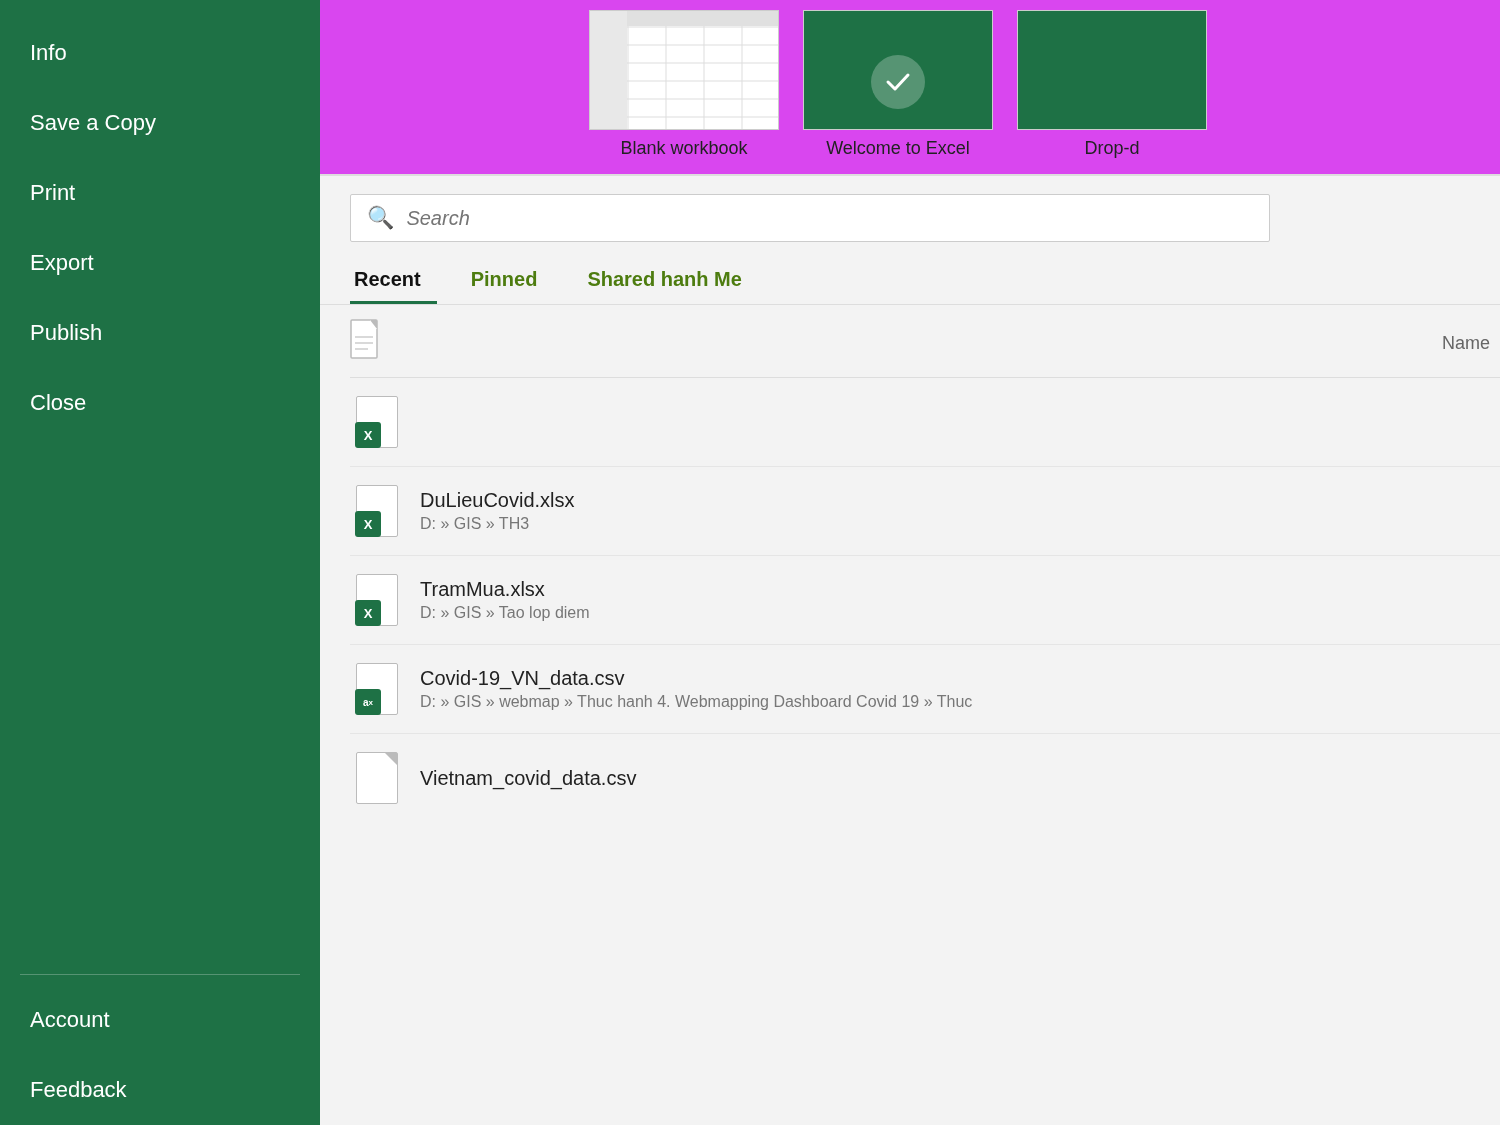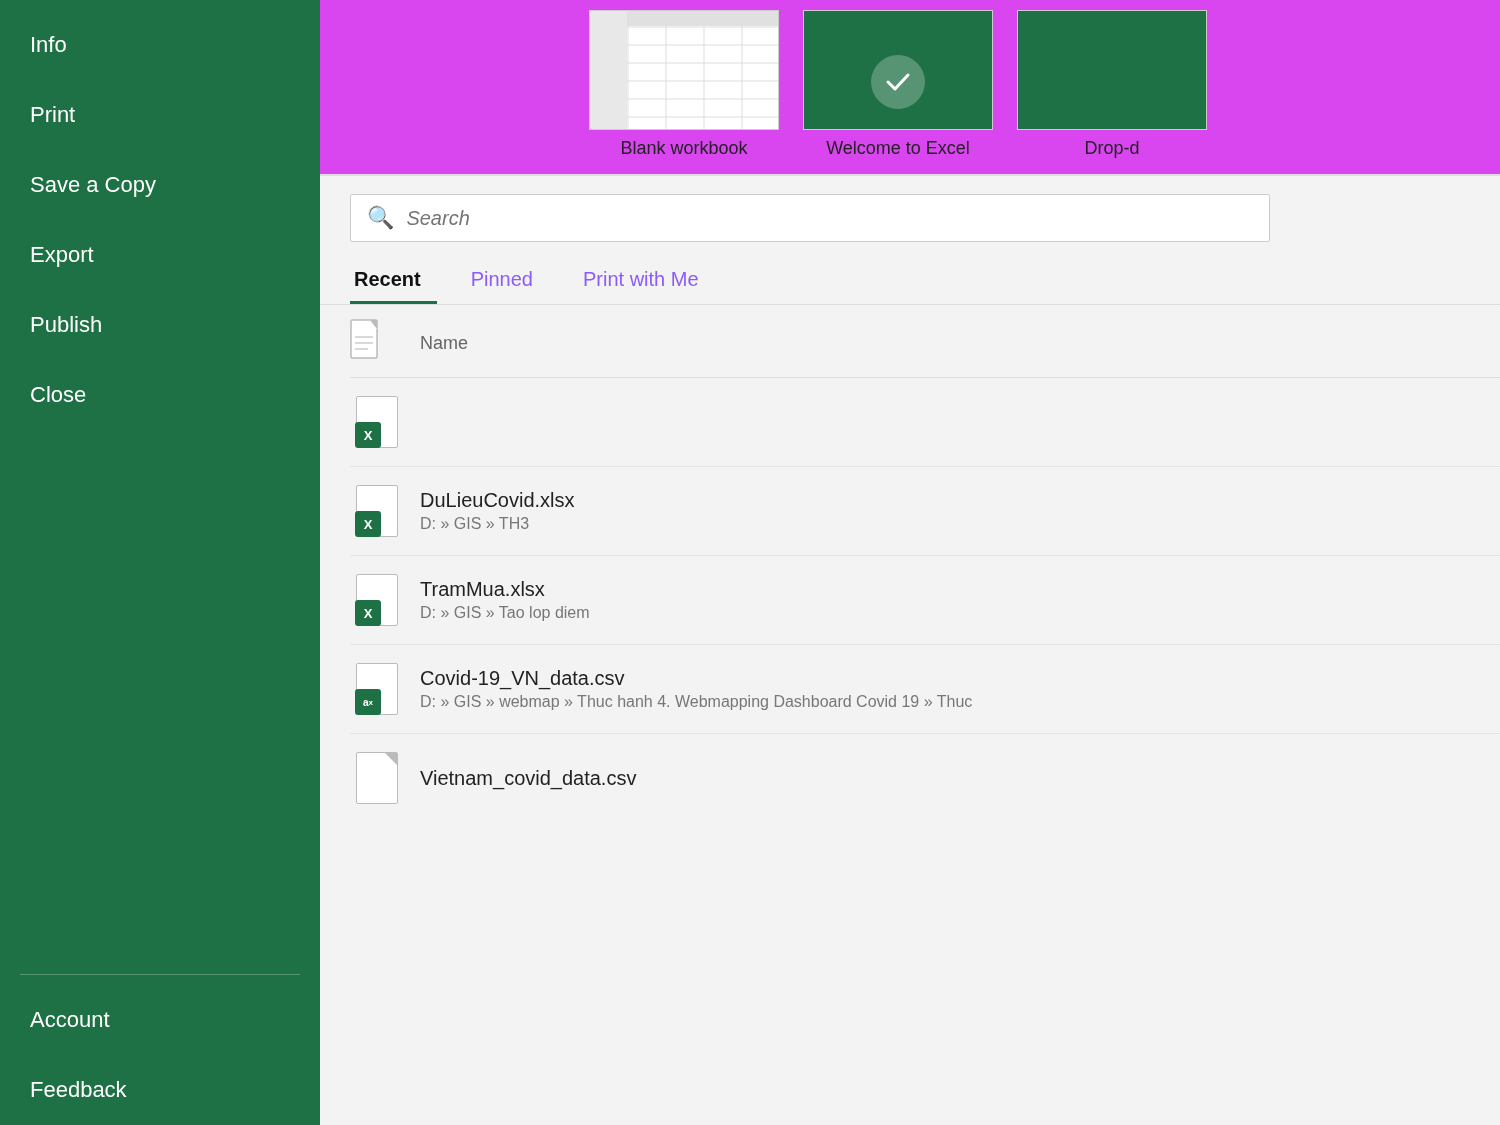--- a/index.html
+++ b/index.html
@@ -13,21 +13,21 @@
     }
 
     
     #sidebar {
       width: 320px;
       min-width: 320px;
       background: #1e7145;
       display: flex;
       flex-direction: column;
       height: 100%;
-      padding-top: 10px;
+      padding-top: 18px;
     }
 
     .sidebar-item {
       padding: 22px 30px;
       color: #fff;
       font-size: 22px;
       font-weight: 400;
       cursor: pointer;
       user-select: none;
       white-space: nowrap;
@@ -142,46 +142,47 @@
     
     .tabs-row {
       display: flex;
       flex-direction: row;
       padding: 8px 14px 0 30px;
       border-bottom: 1px solid #ddd;
       background: #f3f3f3;
     }
     .tab {
       font-size: 20px;
-      color: #8b5cf6;
+      color: #4d7c0f;
       padding: 8px 16px 10px 4px;
       margin-right: 30px;
       cursor: pointer;
       border-bottom: 3px solid transparent;
-      font-weight: 400;
+      font-weight: 700;
     }
     .tab.active {
       color: #111;
       font-weight: 600;
       border-bottom: 3px solid #1e7145;
     }
 
     
     .file-list {
       flex: 1;
       overflow-y: auto;
       padding: 0 0 0 30px;
       background: #f3f3f3;
     }
 
     .file-list-header {
       display: flex;
       align-items: center;
       padding: 14px 10px 10px 0;
       border-bottom: 1px solid #ddd;
+      justify-content: space-between;
     }
     .file-list-header .col-name {
       font-size: 18px;
       color: #666;
       margin-left: 60px;
     }
 
     .file-row {
       display: flex;
       align-items: center;
@@ -317,24 +318,24 @@
   </style>
 </head>
 <body>
 
 <div id="sidebar">
 
   <div class="sidebar-item">
     <span>Info</span>
   </div>
   <div class="sidebar-item">
+    <span>Save a Copy</span>
+  </div>
+  <div class="sidebar-item">
     <span>Print</span>
-  </div>
-  <div class="sidebar-item">
-    <span>Save a Copy</span>
   </div>
   <div class="sidebar-item">
     <span>Export</span>
   </div>
   <div class="sidebar-item">
     <span>Publish</span>
   </div>
   <div class="sidebar-item">
     <span>Close</span>
   </div>
@@ -407,21 +408,21 @@
   </div>
 
   <div class="tabs-row">
     <div class="tab active">
       <span>Recent</span>
     </div>
     <div class="tab">
       <span>Pinned</span>
     </div>
     <div class="tab">
-      <span>Print with Me</span>
+      <span>Shared hanh Me</span>
     </div>
   </div>
 
   <div class="file-list">
 
     <div class="file-list-header">
       <span style="width:54px; margin-right:16px;">
         
         <svg width="36" height="44" viewBox="0 0 36 44">
           <rect x="1" y="1" width="26" height="38" rx="1" fill="#fff" stroke="#bbb" stroke-width="1.5"></rect>

